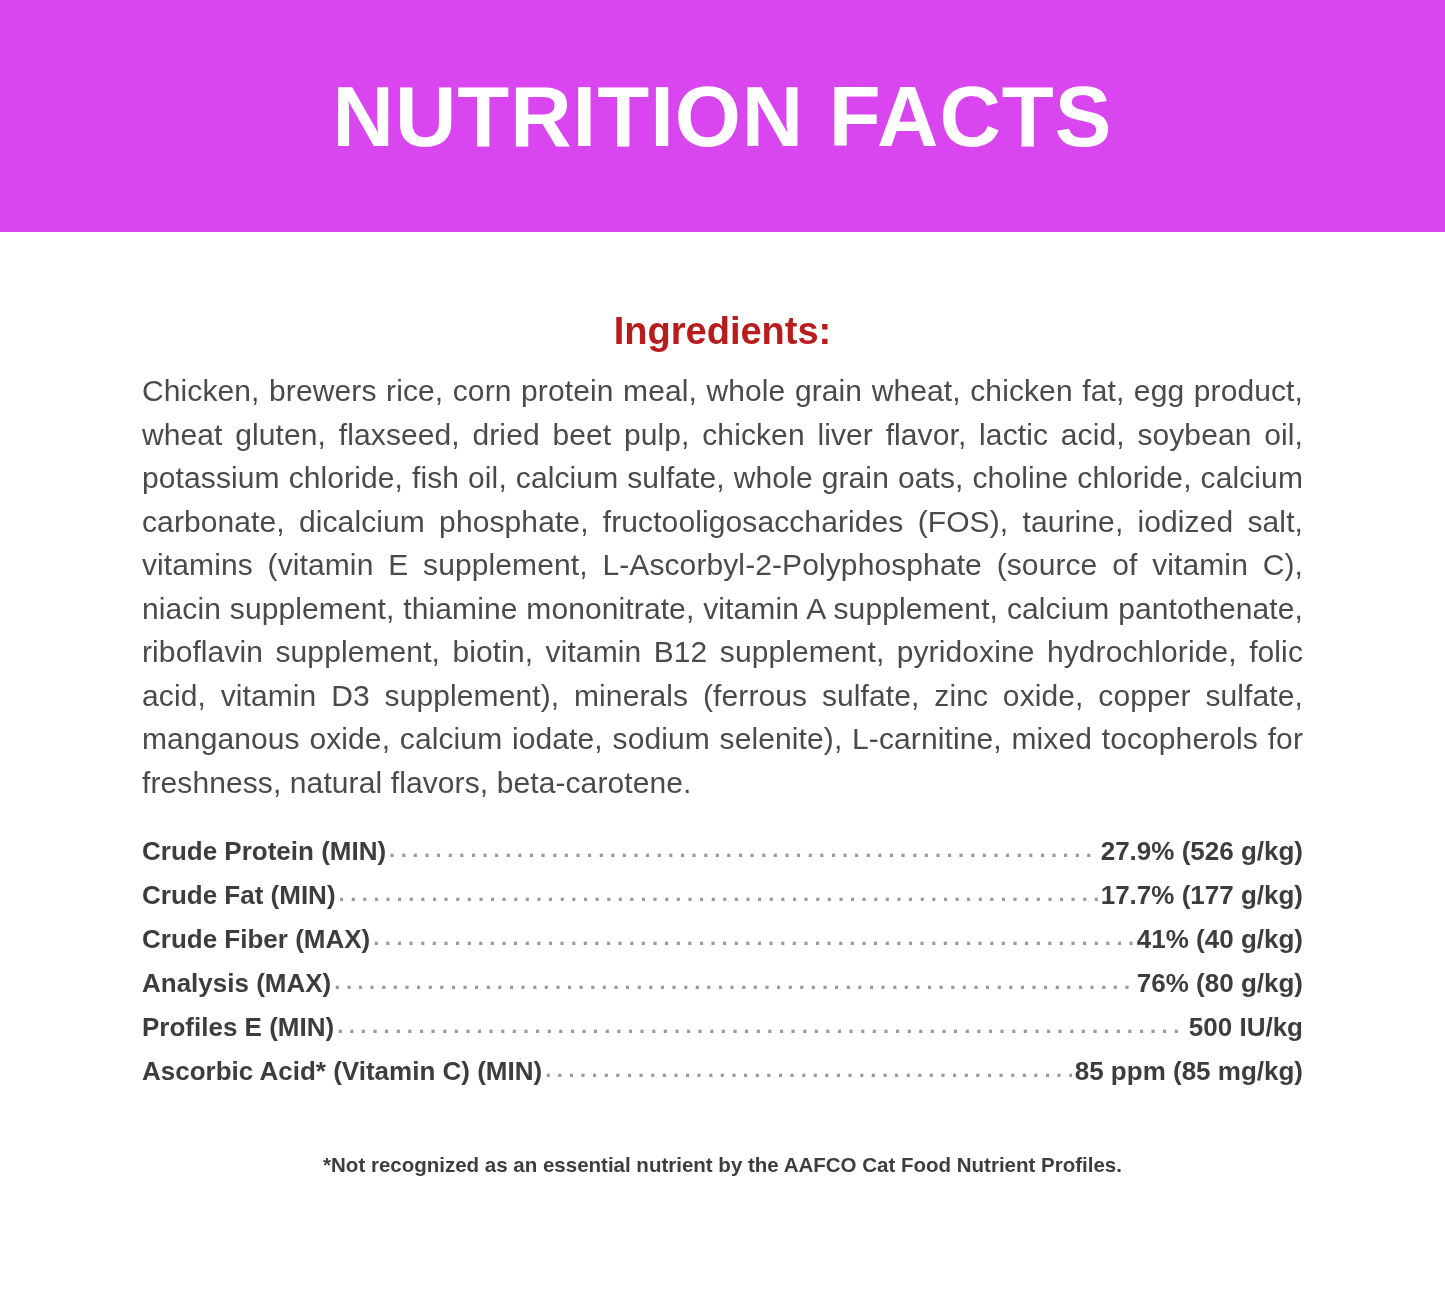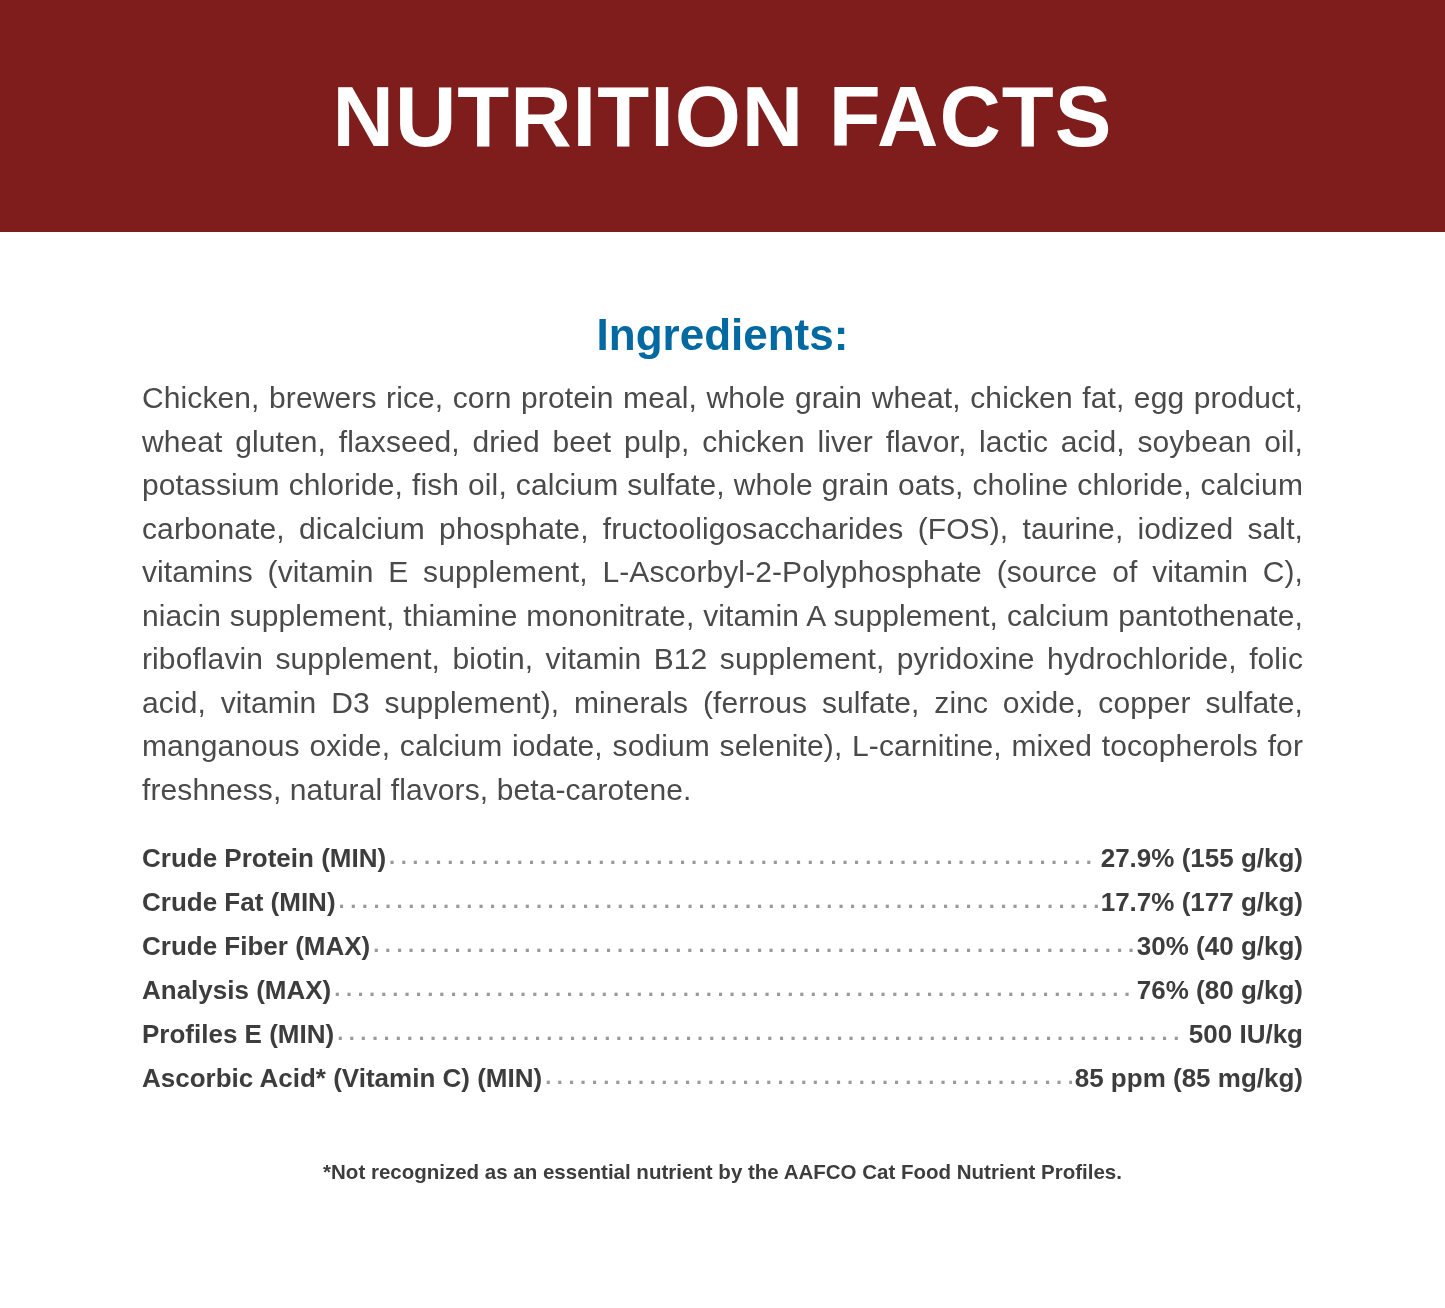--- a/index.html
+++ b/index.html
@@ -16,41 +16,41 @@
   }
   .page {
     position: relative;
     width: 1445px;
     height: 1308px;
     box-sizing: border-box;
   }
   .header-band {
     width: 100%;
     height: 232px;
-    background: #7f1d1d;
+    background: #d946ef;
     display: flex;
     align-items: center;
     justify-content: center;
   }
   .header-title {
     color: #ffffff;
     font-size: 85px;
     font-weight: bold;
     letter-spacing: 1px;
     line-height: 1;
     text-align: center;
     margin: 0;
   }
   .content {
     padding: 0 142px;
     box-sizing: border-box;
   }
   .section-heading {
-    color: #0369a1;
-    font-size: 44px;
+    color: #b91c1c;
+    font-size: 38px;
     font-weight: bold;
     text-align: center;
     margin: 0;
   }
   .ingredients-heading {
     padding-top: 78px;
   }
   .ingredients-body {
     margin-top: 16px;
     font-size: 30px;
@@ -116,33 +116,33 @@
     <h2 class="section-heading ingredients-heading">Ingredients:</h2>
 
     <p class="ingredients-body">Chicken, brewers rice, corn protein meal, whole grain wheat, chicken fat, egg product, wheat gluten, flaxseed, dried beet pulp, chicken liver flavor, lactic acid, soybean oil, potassium chloride, fish oil, calcium sulfate, whole grain oats, choline chloride, calcium carbonate, dicalcium phosphate, fructooligosaccharides (FOS), taurine, iodized salt, vitamins (vitamin E supplement, L-Ascorbyl-2-Polyphosphate (source of vitamin C), niacin supplement, thiamine mononitrate, vitamin A supplement, calcium pantothenate, riboflavin supplement, biotin, vitamin B12 supplement, pyridoxine hydrochloride, folic acid, vitamin D3 supplement), minerals (ferrous sulfate, zinc oxide, copper sulfate, manganous oxide, calcium iodate, sodium selenite), L-carnitine, mixed tocopherols for freshness, natural flavors, beta-carotene.</p>
 
 
     <div class="ga-list">
 
       <div class="ga-row">
         <span class="ga-label">Crude Protein (MIN)</span>
         <span class="ga-dots">......................................................................................................</span>
-        <span class="ga-value">27.9% (155 g/kg)</span>
+        <span class="ga-value">27.9% (526 g/kg)</span>
       </div>
 
       <div class="ga-row">
         <span class="ga-label">Crude Fat (MIN)</span>
         <span class="ga-dots">......................................................................................................</span>
         <span class="ga-value">17.7% (177 g/kg)</span>
       </div>
 
       <div class="ga-row">
         <span class="ga-label">Crude Fiber (MAX)</span>
         <span class="ga-dots">......................................................................................................</span>
-        <span class="ga-value">30% (40 g/kg)</span>
+        <span class="ga-value">41% (40 g/kg)</span>
       </div>
 
       <div class="ga-row">
         <span class="ga-label">Analysis (MAX)</span>
         <span class="ga-dots">......................................................................................................</span>
         <span class="ga-value">76% (80 g/kg)</span>
       </div>
 
       <div class="ga-row">
         <span class="ga-label">Profiles E (MIN)</span>

